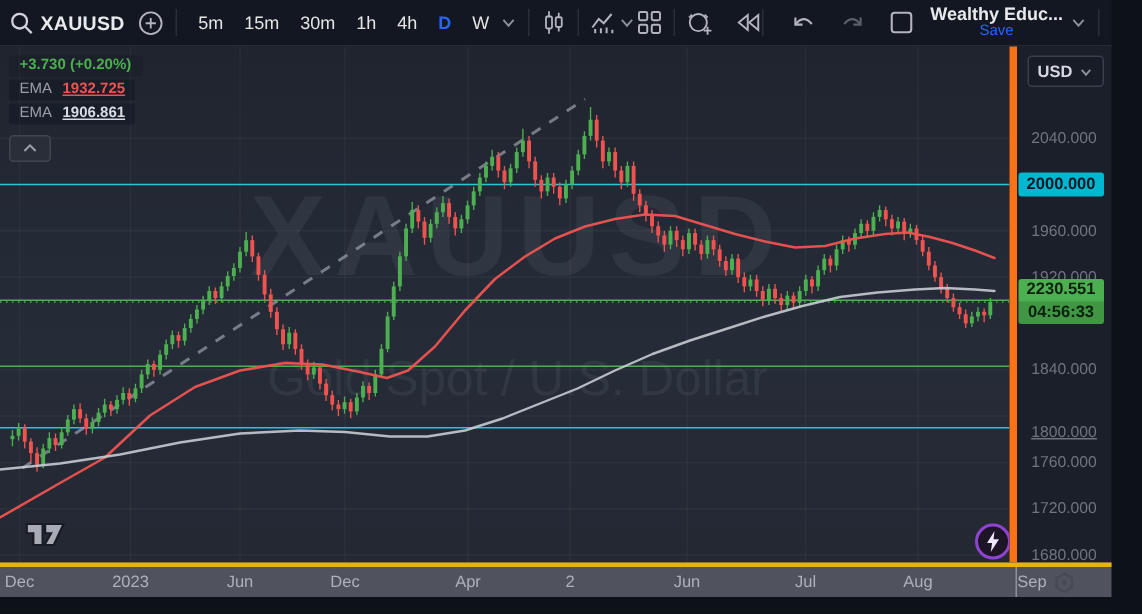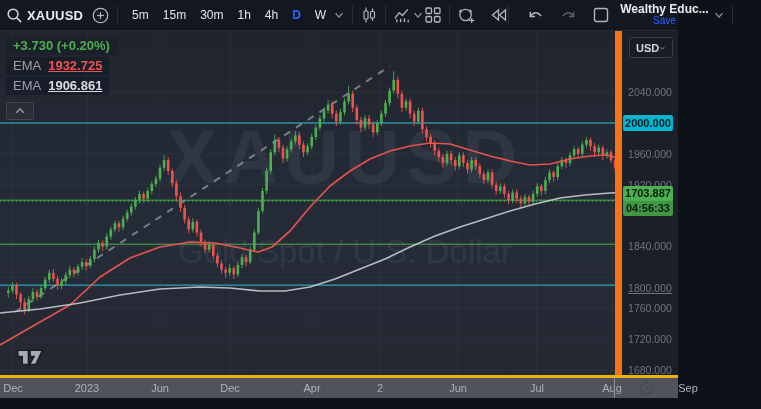--- a/index.html
+++ b/index.html
@@ -1,18 +1,18 @@
 <!DOCTYPE html>
 <html><head>
 <meta charset="utf-8">
 <style>
   html,body{margin:0;padding:0;background:#0d1118;}
   body{width:761px;height:409px;overflow:hidden;font-family:"Liberation Sans",sans-serif;
        -webkit-user-select:none;user-select:none;}
-  .app{width:678px;height:409px;display:flex;flex-direction:column;background:#131722;}
+  .app{width:741px;height:409px;display:flex;flex-direction:column;background:#131722;}
 
   
   .toolbar{box-sizing:border-box;height:31px;flex:0 0 31px;display:flex;align-items:center;
            background:#131722;border-bottom:1px solid #262b36;padding:0 6px;color:#b2b5be;}
   .tb-group{display:flex;align-items:center;}
   .tb-sep{width:1px;height:18px;background:#2a2e39;margin:0 7px;flex:0 0 1px;}
   .tb-icon{width:22px;height:22px;display:flex;align-items:center;justify-content:center;
            border-radius:3px;cursor:pointer;}
   .tb-icon svg{display:block;}
   .symbol-name{font-size:13px;font-weight:bold;color:#e8eaed;margin:0 8px 0 4px;letter-spacing:.2px;cursor:pointer;}
@@ -23,39 +23,39 @@
   .account .sv{font-size:10px;color:#2962ff;}
   .push{margin-left:auto;}
 
   
   .main{position:relative;height:344px;flex:0 0 344px;display:flex;}
   .pane{position:relative;width:691px;height:344px;overflow:hidden;
         background:linear-gradient(180deg,#1f242e 0%,#242a35 34%,#262c37 62%,#232833 100%);}
   .pane svg.chart{position:absolute;left:0;top:0;}
 
   
-  .legend{position:absolute;left:6px;top:6px;z-index:5;font-size:13px;}
+  .legend{position:absolute;left:6px;top:6px;z-index:5;font-size:10px;}
   .lg-row{display:inline-flex;align-items:center;background:rgba(19,23,34,0.55);
           padding:1px 7px 2px 7px;border-radius:2px;margin-bottom:2px;cursor:default;}
   .lg-change{color:#4caf50;font-weight:bold;background:rgba(19,23,34,0.3);}
   .lg-ind .k{color:#9b9fa8;margin-right:7px;}
   .lg-ind .v{font-weight:bold;text-decoration:underline;}
   .legend .rows{display:flex;flex-direction:column;align-items:flex-start;}
   .collapse-btn{margin-top:5px;width:26px;height:16px;background:#2a2e39;border:1px solid #40454f;
                 border-radius:3px;display:flex;align-items:center;justify-content:center;cursor:pointer;}
 
   
   .tvlogo{position:absolute;left:12px;bottom:4px;z-index:5;cursor:pointer;}
   .bolt-btn{position:absolute;left:650px;top:318px;width:24px;height:24px;border-radius:50%;
             background:#1d1426;border:2px solid #8e44d0;box-sizing:border-box;z-index:5;
             display:flex;align-items:center;justify-content:center;cursor:pointer;}
 
   
   .scale{position:relative;box-sizing:border-box;width:70px;height:344px;background:#1a1f29;
-         border-left:7px solid #f97316;font-size:10.5px;color:#70747f;}
+         border-left:5px solid #f97316;font-size:10.5px;color:#70747f;}
   .usd-btn{position:absolute;top:6px;left:7px;right:5px;height:21px;box-sizing:border-box;
            background:#171c26;border:1px solid #3a3f4b;border-radius:3px;display:flex;
            align-items:center;justify-content:space-between;padding:0 6px;cursor:pointer;}
   .usd-btn .cur{color:#d5d8e0;font-size:11px;font-weight:bold;}
   .pl{position:absolute;left:0;width:100%;text-align:center;line-height:14px;cursor:ns-resize;}
   .tag{position:absolute;left:1px;right:5px;text-align:center;border-radius:2px;z-index:3;}
   .tag-2000{top:84px;height:16px;line-height:16px;background:#00b7d0;color:#071824;
             font-size:11px;font-weight:bold;}
   .tag-price{top:155px;background:#4caf50;color:#0c2010;font-size:11px;font-weight:bold;line-height:15px;}
   .tag-price .cd{background:rgba(0,0,0,0.14);font-weight:bold;border-radius:0 0 2px 2px;}
@@ -427,21 +427,21 @@
           <div class="pl" style="top: 116px;">1960.000</div>
           <div class="pl" style="top: 147px;">1920.000</div>
           <div class="pl" style="top: 208px;">1840.000</div>
           <div class="pl" style="top: 250px; text-decoration: underline;">1800.000</div>
           <div class="pl" style="top: 270px;">1760.000</div>
           <div class="pl" style="top: 301px;">1720.000</div>
           <div class="pl" style="top: 332px;">1680.000</div>
         </div>
       <div class="tag tag-2000">2000.000</div>
       <div class="tag tag-price">
-        <div>1703.887</div>
+        <div>2230.551</div>
         <div class="cd">04:56:33</div>
       </div>
     </div>
   </div>
 
   <div class="time">
     <div id="time-labels">
         <div class="tl" style="left: 13px;">Dec</div>
         <div class="tl" style="left: 87px;">2023</div>
         <div class="tl" style="left: 160px;">Jun</div>

